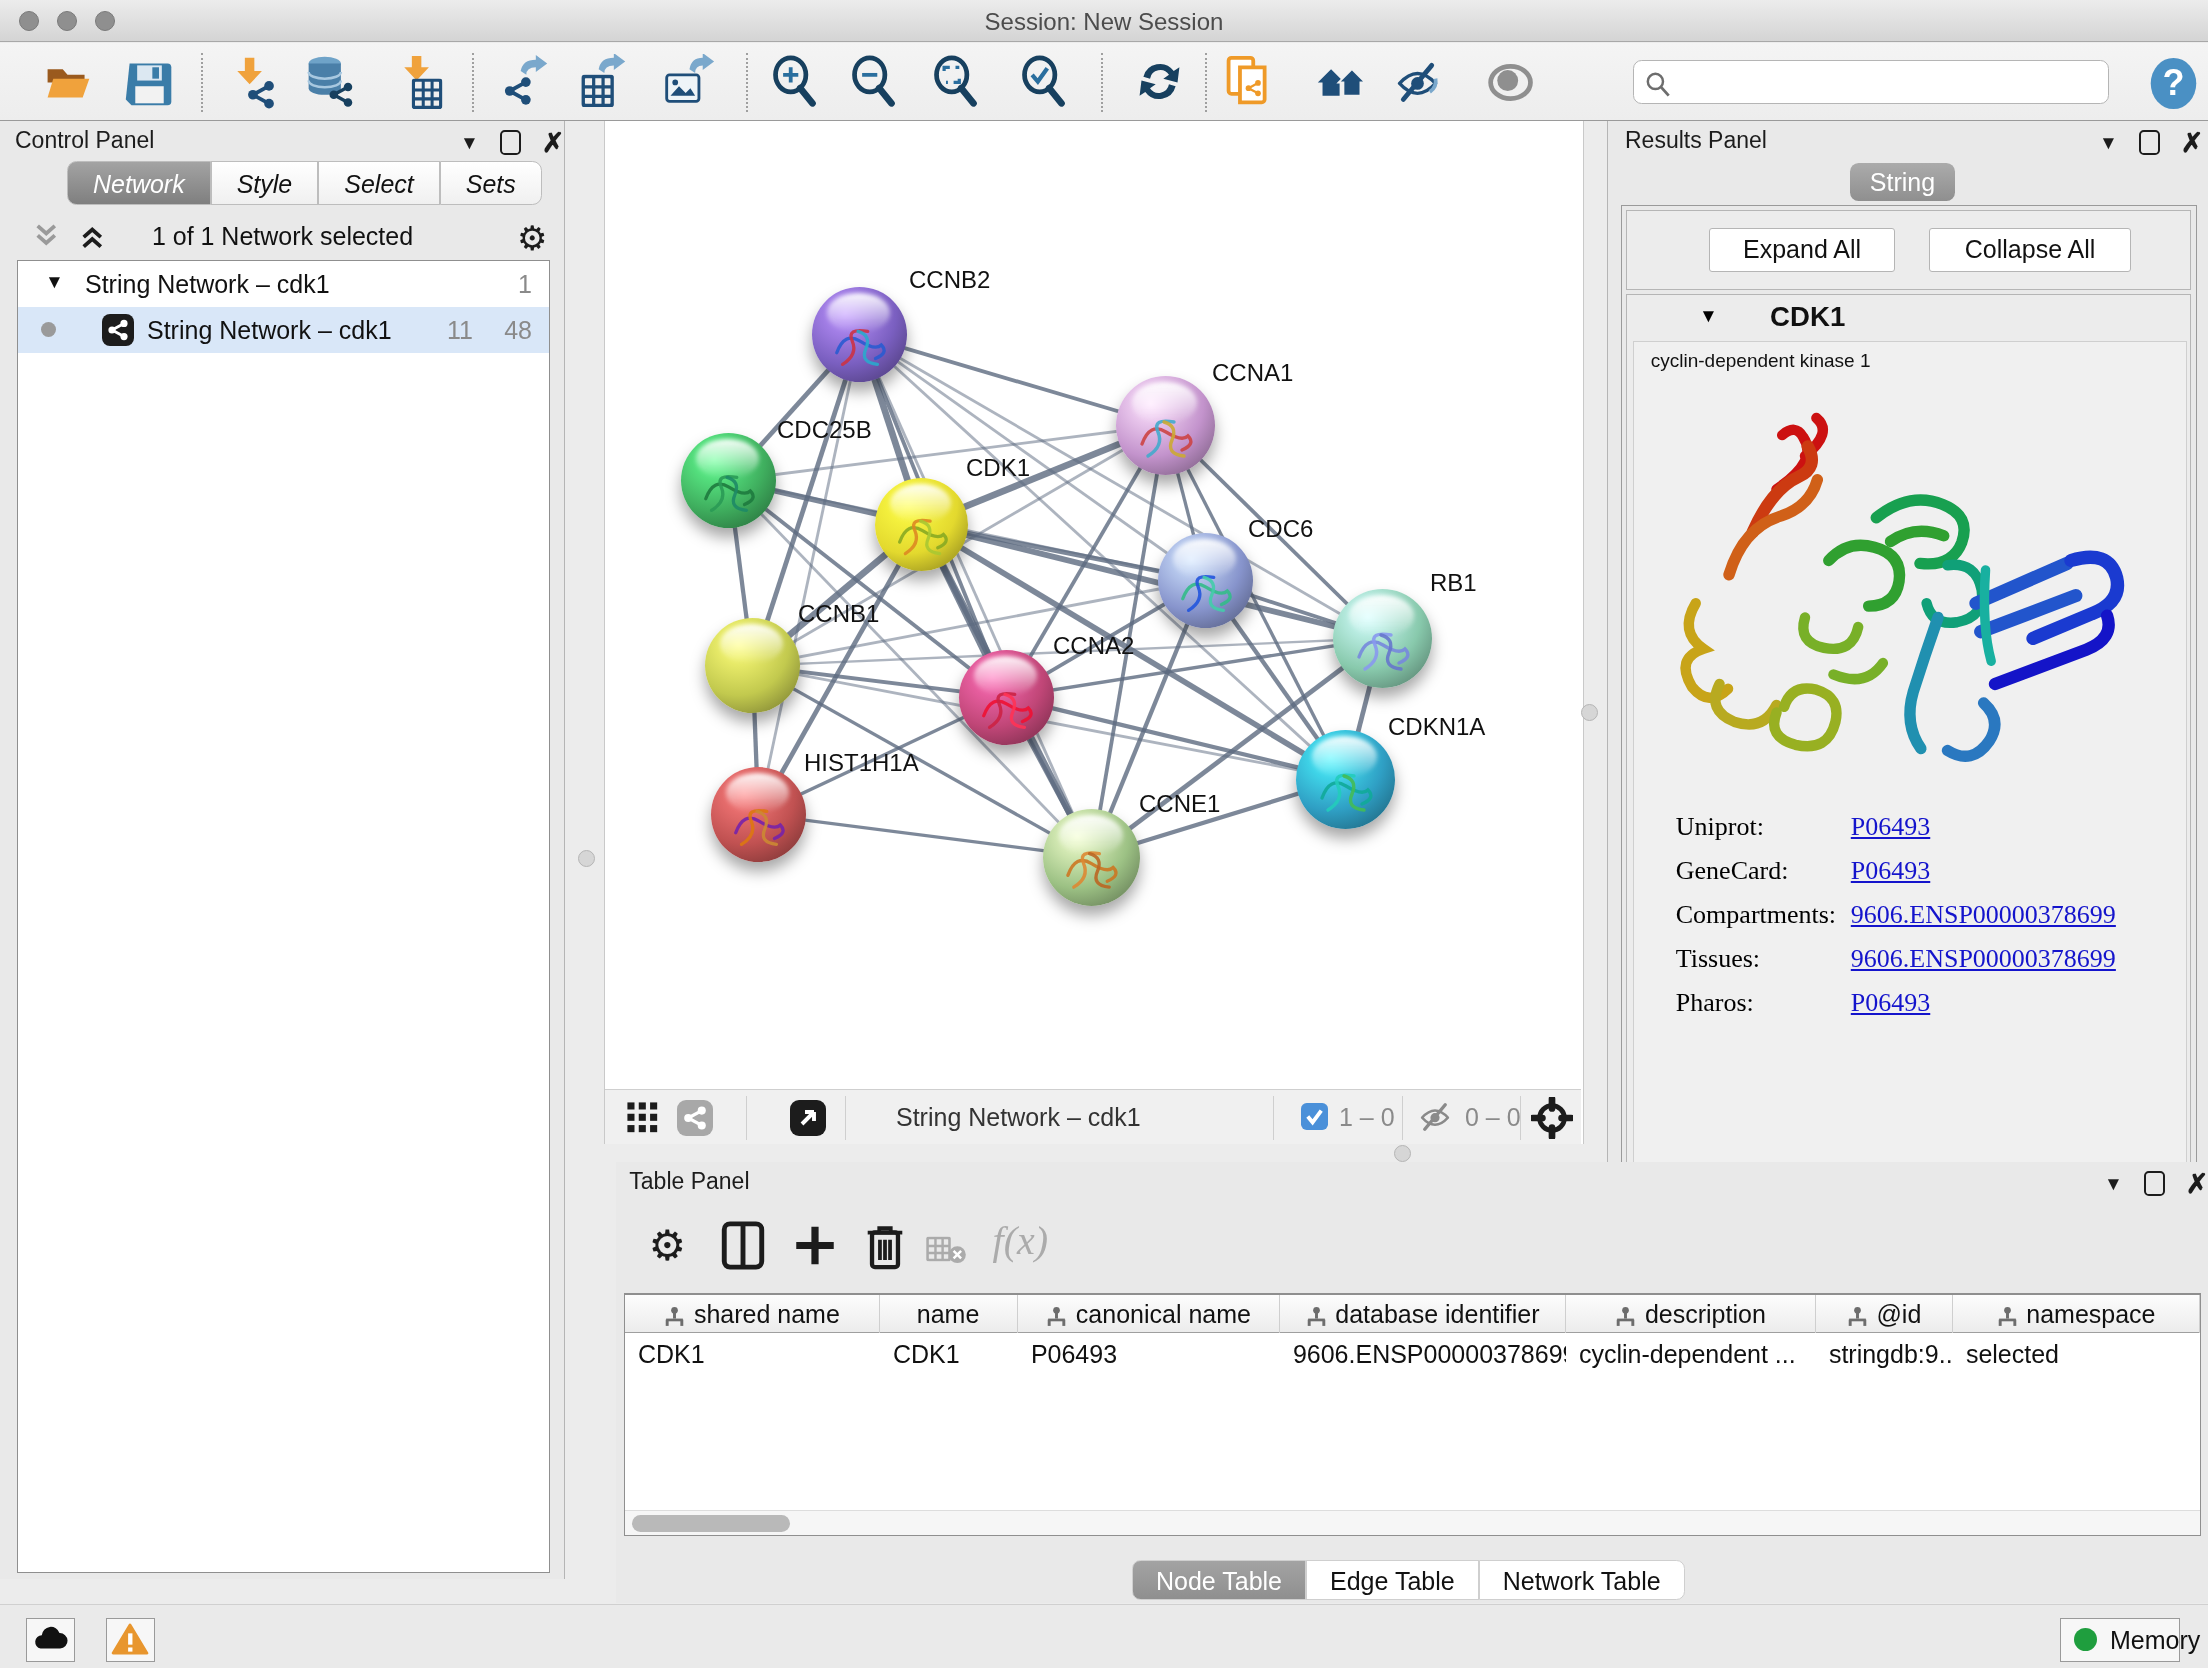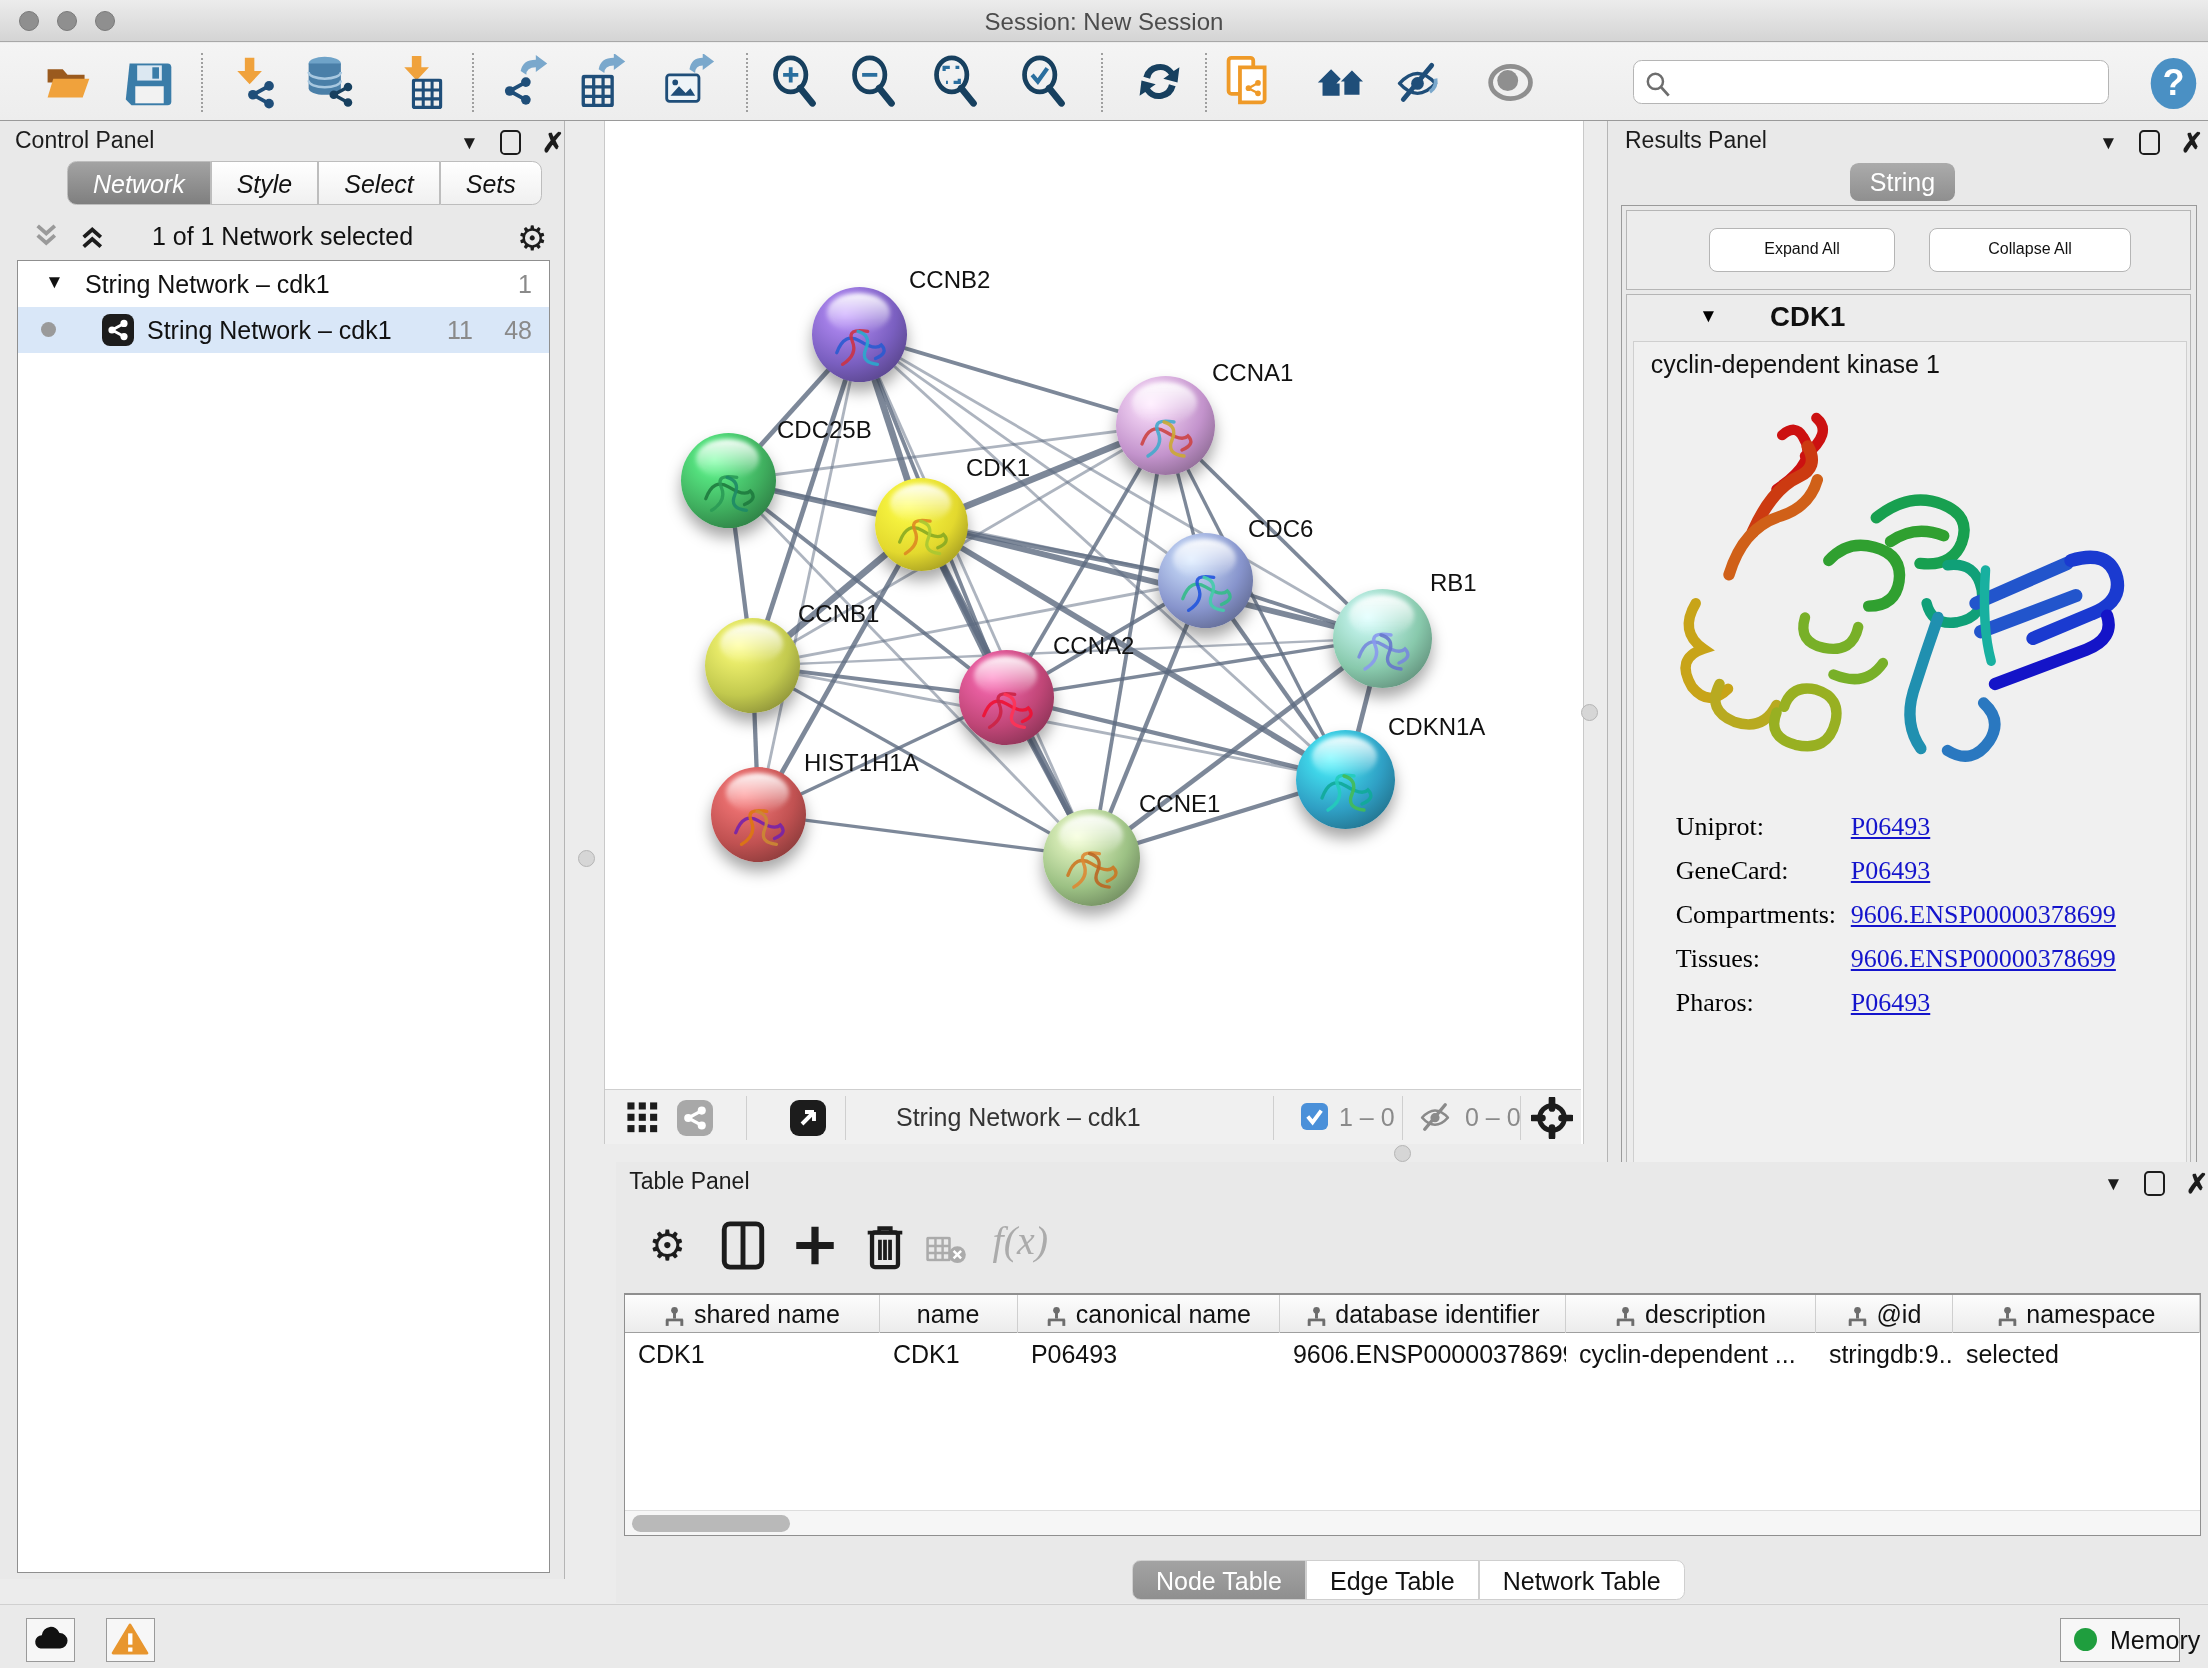--- a/index.html
+++ b/index.html
@@ -69,27 +69,27 @@
   .results-panel { position:absolute; left:1607px; top:121px; width:601px; height:1458px;
     background:#e9e9e9; border-left:1.9px solid #b5b5b5; }
   .rp-tab { position:absolute; left:242px; top:42px; width:105px; height:38px;
     background:linear-gradient(#ababab,#8f8f8f); border-radius:8.6px; color:#fff;
     font-size:25px; text-align:center; line-height:38px; cursor:pointer; }
   .rp-outer { position:absolute; left:13.3px; top:84px; width:576px; height:1016px;
     border:1.9px solid #9a9a9a; background:#e9e9e9; }
   .rp-btnrow { position:absolute; left:3.8px; top:3.8px; width:565px; height:80px;
     border:1px solid #b5b5b5; background:#ececec; }
   .rp-btn { position:absolute; top:17px; height:44px; background:#fff; border:1.9px solid #b5b5b5;
-    border-radius:8px; font-size:16px; text-align:center; line-height:40px; color:#111; cursor:pointer; }
+    border-radius:3px; font-size:25px; text-align:center; line-height:40px; color:#111; cursor:pointer; }
   .rp-gene { position:absolute; left:3.8px; top:88px; width:565px; height:921px;
     border:1px solid #b5b5b5; background:#ececec; }
   .rp-genehead { position:absolute; left:0; top:0; width:100%; height:44px; }
   .rp-genebody { position:absolute; left:5.7px; top:46px; width:554px; height:867px;
     background:#f0f0f0; border:1px solid #cfcfcf; overflow:hidden; }
-  .rp-desc { position:absolute; left:17px; top:7.6px; font-size:25px; color:#111; }
+  .rp-desc { position:absolute; left:17px; top:7.6px; font-size:19px; color:#111; }
   .rp-protein { position:absolute; left:28.5px; top:57px; }
   .crosslinks { position:absolute; left:17px; top:462px; width:533px;
     font-family:"Liberation Serif", serif; }
   .cl-title { font-size:27.6px; font-weight:bold; color:#000; }
   .cl-row { position:relative; height:44px; font-size:26px; color:#000; }
   .cl-label { position:absolute; left:25px; top:7.6px; }
   .cl-link { position:absolute; left:200px; top:7.6px; color:#1414cc; text-decoration:underline; cursor:pointer; white-space:nowrap; }
 
   
   .table-panel { position:absolute; left:616px; top:1162px; width:1592px; height:441px;

